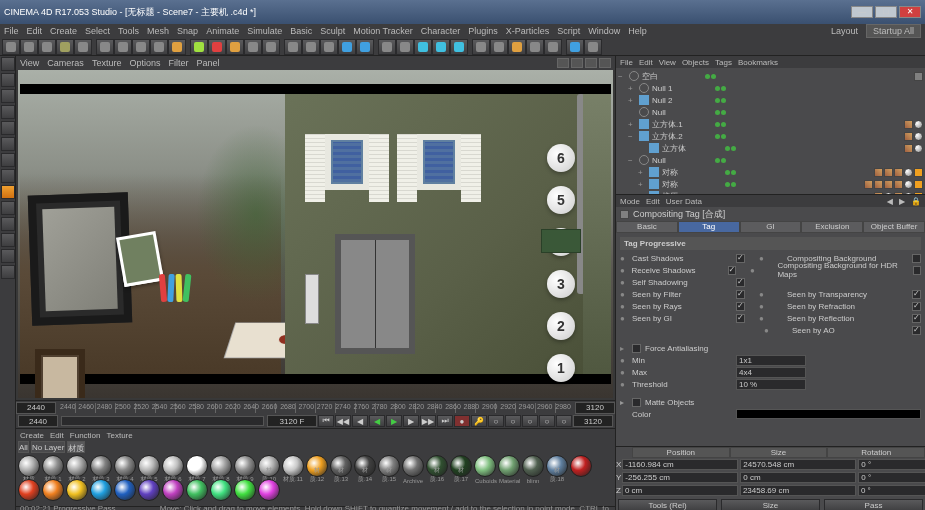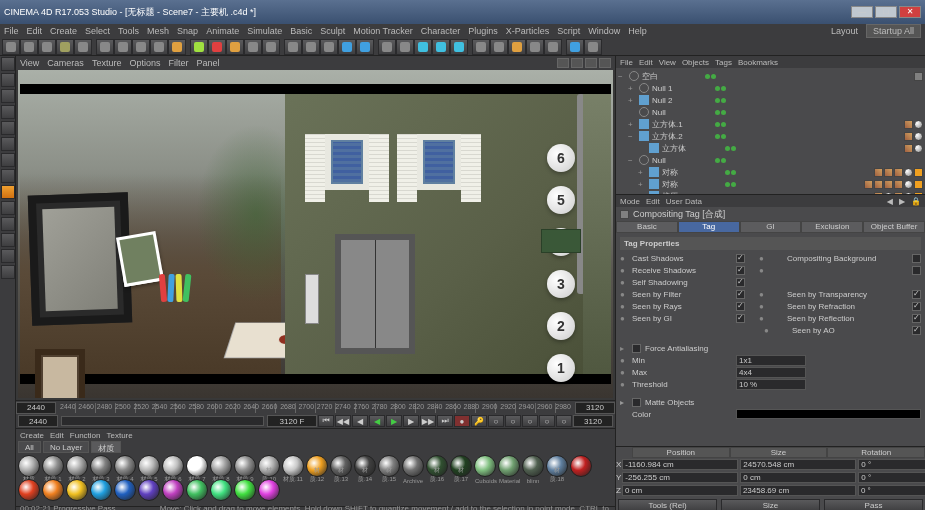--- a/index.html
+++ b/index.html
@@ -58,21 +58,21 @@
 .timeline { height: 14px; background: #3c3c3e; border-top: 1px solid #222; display: flex; align-items: center; }
 .tl-ruler { flex: 1; height: 10px; background: repeating-linear-gradient(90deg, #3c3c3e 0 19px, #666 19px 20px); position: relative; }
 .tl-ticks { display: flex; justify-content: space-between; padding: 0 4px; font-size: 7px; color: #999; position: absolute; inset: 0; }
 .tl-input { width: 40px; height: 12px; background: #222; border: 1px solid #555; color: #ccc; font-size: 8px; text-align: center; }
 .playback { height: 14px; background: #3c3c3e; display: flex; align-items: center; padding: 0 2px; gap: 1px; }
 .pbtn { width: 16px; height: 12px; background: linear-gradient(#5a5a5c, #3e3e40); border: 1px solid #2a2a2c; display: flex; align-items: center; justify-content: center; font-size: 8px; color: #ccc; }
 .pbtn.play { color: #4c4; }
 .matpanel { height: 78px; background: #3c3c3e; border-top: 1px solid #222; }
 .mp-menu { height: 12px; display: flex; align-items: center; padding: 0 4px; gap: 6px; font-size: 8px; color: #bbb; }
 .mp-tabs { height: 12px; display: flex; gap: 2px; padding: 0 2px; }
-.mp-tab { padding: 1px 6px; background: #4a4a4c; border: 1px solid #555; font-size: 8px; }
+.mp-tab { padding: 1px 0; background: #4a4a4c; border: 1px solid #555; font-size: 8px; }
 .mp-tab.active { background: #5a5a5c; }
 .mp-mats { display: flex; gap: 2px; padding: 2px; flex-wrap: wrap; }
 .mat { width: 22px; height: 22px; border-radius: 50%; border: 1px solid #222; position: relative; }
 .mat-lbl { position: absolute; bottom: -8px; left: 0; right: 0; font-size: 6px; text-align: center; color: #999; }
 .statusbar { height: 12px; background: #3c3c3e; border-top: 1px solid #222; display: flex; align-items: center; padding: 0 4px; font-size: 8px; color: #999; }
 .right { width: 310px; background: #4a4a4c; display: flex; flex-direction: column; border-left: 1px solid #222; }
 .obj-panel { flex: 1; background: #4a4a4c; overflow: hidden; }
 .obj-menu { height: 12px; background: #3c3c3e; display: flex; align-items: center; padding: 0 4px; gap: 6px; font-size: 8px; color: #bbb; }
 .obj-tree { padding: 2px; font-size: 8px; }
 .obj-row { display: flex; align-items: center; height: 12px; gap: 3px; padding-left: var(--indent, 0); }
@@ -655,35 +655,36 @@
         <span>Compositing Tag [合成]</span>
       </div>
       <div class="attr-tabs" id="attrtabs">
           <div class="attr-tab">Basic</div>
           <div class="attr-tab active">Tag</div>
           <div class="attr-tab">GI</div>
           <div class="attr-tab">Exclusion</div>
           <div class="attr-tab">Object Buffer</div>
         </div>
       <div class="attr-body">
-        <div class="attr-sec">Tag Properties</div>
+        <div class="attr-sec">Tag Progressive</div>
         <div id="attrprops">
             <div class="attr-row">
               <span style="width:8px;color:#888">●</span>
               <span class="attr-lbl">Cast Shadows</span>
               <span class="chk on"></span>
               <span style="width:8px;color:#888;margin-left:10px">●</span>
               <span class="attr-r2">Compositing Background</span>
               <span class="chk" style="margin-left:auto"></span>
             </div>
             <div class="attr-row">
               <span style="width:8px;color:#888">●</span>
               <span class="attr-lbl">Receive Shadows</span>
               <span class="chk on"></span>
               <span style="width:8px;color:#888;margin-left:10px">●</span>
+              <span class="attr-r2">Compositing Background for HDR Maps</span>
               <span class="chk" style="margin-left:auto"></span>
             </div>
             <div class="attr-row">
               <span style="width:8px;color:#888">●</span>
               <span class="attr-lbl">Self Shadowing</span>
               <span class="chk on"></span>
             </div>
             <div class="attr-row">
               <span style="width:8px;color:#888">●</span>
               <span class="attr-lbl">Seen by Filter</span>

